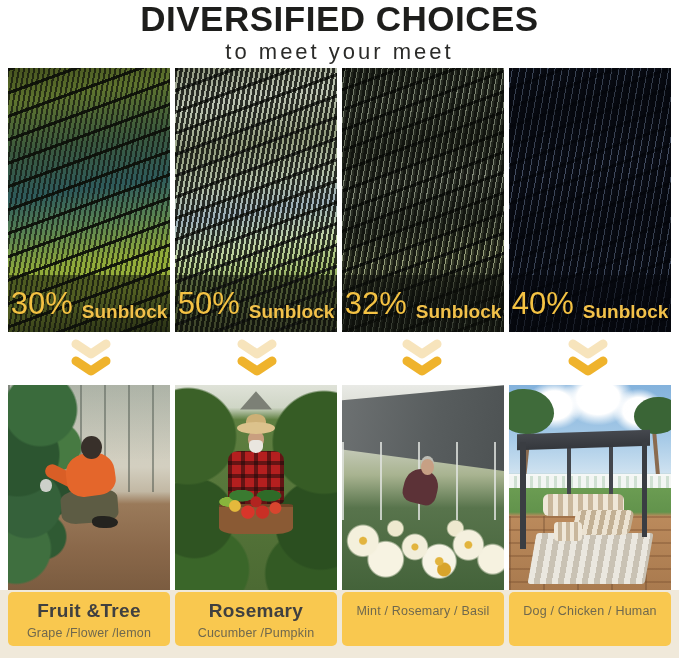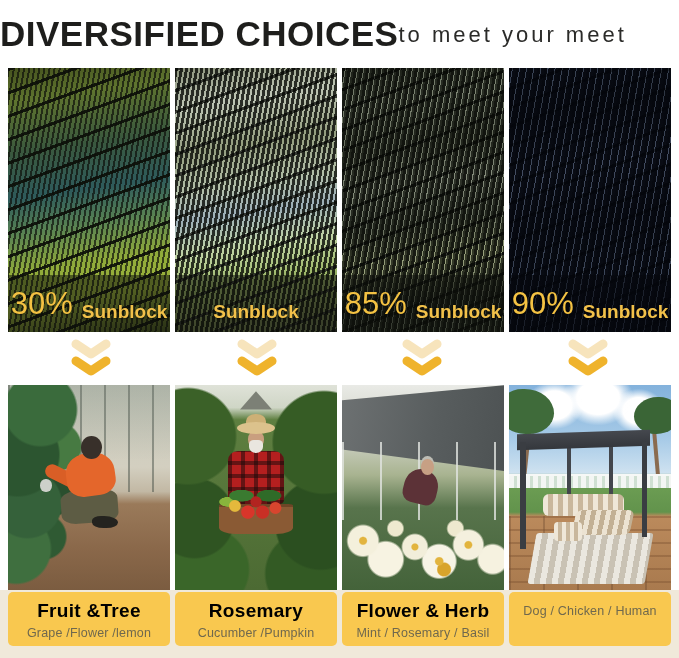--- a/index.html
+++ b/index.html
@@ -1,21 +1,21 @@
 <!DOCTYPE html>
 <html><head>
 <meta charset="utf-8">
 <style>
   html,body{margin:0;padding:0;background:#ffffff;}
   body{width:679px;height:658px;position:relative;overflow:hidden;
        font-family:"Liberation Sans", sans-serif;}
 
   
   .header{position:absolute;top:0;left:0;right:0;height:66px;
-          display:flex;align-items:center;justify-content:flex-start;}
+          display:flex;flex-direction:column;align-items:center;justify-content:flex-start;}
   .title{font-size:35px;font-weight:800;color:#1e1e1c;letter-spacing:.5px;line-height:1.0;margin-top:1px;}
   .subtitle{font-size:22px;font-weight:400;color:#2b2b29;letter-spacing:3px;margin-top:3px;}
 
   
   .top-grid{position:absolute;left:8px;right:8px;top:68px;height:264px;
             display:grid;grid-template-columns:repeat(4,1fr);gap:5px;}
   .panel{position:relative;overflow:hidden;}
   .panel-30{background:
       repeating-linear-gradient(100deg, rgba(14,16,10,.72) 0 2px, rgba(40,55,25,.10) 2px 5px),
       repeating-linear-gradient(160deg, rgba(8,10,6,.92) 0 3px, rgba(0,0,0,0) 3px 22px),
@@ -153,52 +153,53 @@
       background:repeating-linear-gradient(90deg,#ece3d2 0 5px,#c2b094 5px 10px);}
   .s4-ottoman{left:28%;top:67%;width:17%;height:9%;border-radius:4px;
       background:repeating-linear-gradient(90deg,#efe7d8 0 4px,#c9b79c 4px 8px);}
 
   
   .footer{position:absolute;left:0;right:0;top:590px;height:68px;background:#f0e9da;}
   .caption-grid{position:absolute;left:8px;right:8px;top:2px;
                 display:grid;grid-template-columns:repeat(4,1fr);gap:5px;}
   .caption{height:54px;background:#f9c84f;border-radius:5px;text-align:center;
            padding-top:8px;box-sizing:border-box;}
-  .caption-title{font-size:19px;font-weight:800;color:#000000;letter-spacing:.3px;}
+  .caption-title{font-size:19px;font-weight:800;color:#404040;letter-spacing:.3px;}
   .caption-sub{font-size:12.5px;color:#6f684e;margin-top:4px;letter-spacing:.2px;}
 </style>
 </head>
 <body>
 
 <div class="header">
   <div class="title">DIVERSIFIED CHOICES</div>
   <div class="subtitle">to meet your meet</div>
 </div>
 
 <div class="top-grid">
   <div class="panel panel-30">
     <div class="panel-label">
       <span class="percent">30%</span>
       <span class="sunblock">Sunblock</span>
     </div>
   </div>
   <div class="panel panel-50">
     <div class="panel-label">
+      <span class="percent">50%</span>
       <span class="sunblock">Sunblock</span>
     </div>
   </div>
   <div class="panel panel-70">
     <div class="panel-label">
-      <span class="percent">85%</span>
+      <span class="percent">32%</span>
       <span class="sunblock">Sunblock</span>
     </div>
   </div>
   <div class="panel panel-90">
     <div class="panel-label">
-      <span class="percent">90%</span>
+      <span class="percent">40%</span>
       <span class="sunblock">Sunblock</span>
     </div>
   </div>
 </div>
 
 <div class="arrow-row">
   <div class="arrow-cell">
     <svg width="46" height="40" viewBox="0 0 46 40" aria-hidden="true">
       <polyline points="8,5 23,15 38,5" fill="none" stroke="#f7e4bc" stroke-width="9" stroke-linecap="round" stroke-linejoin="round"></polyline>
       <polyline points="8,22 23,32 38,22" fill="none" stroke="#efb32c" stroke-width="9" stroke-linecap="round" stroke-linejoin="round"></polyline>
@@ -282,20 +283,19 @@
   <div class="caption-grid">
     <div class="caption">
       <div class="caption-title">Fruit &amp;Tree</div>
       <div class="caption-sub">Grape /Flower /lemon</div>
     </div>
     <div class="caption">
       <div class="caption-title">Rosemary</div>
       <div class="caption-sub">Cucumber /Pumpkin</div>
     </div>
     <div class="caption">
-      <div class="caption-title">Flower &amp; Herb</div>
       <div class="caption-sub">Mint / Rosemary / Basil</div>
     </div>
     <div class="caption">
       <div class="caption-sub">Dog / Chicken / Human</div>
     </div>
   </div>
 </div>
 
 </body></html>

